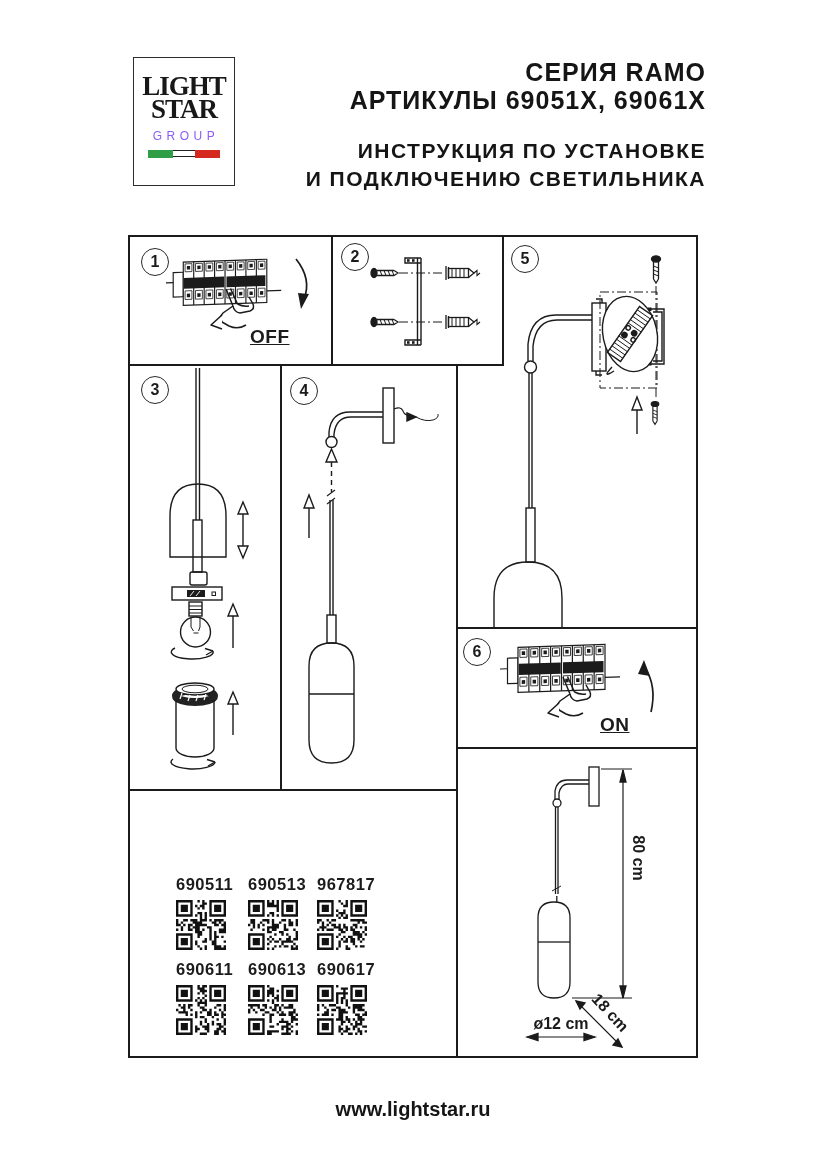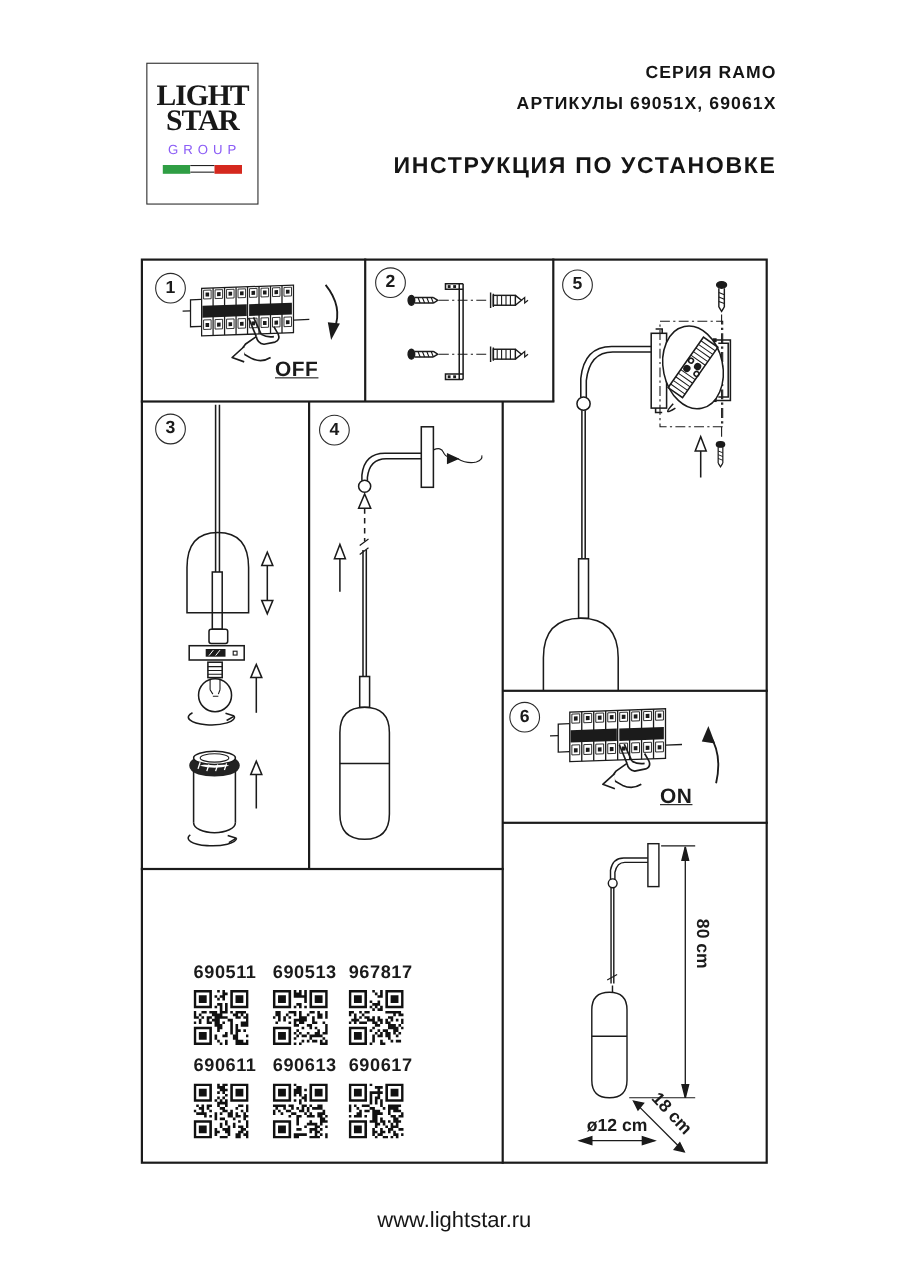--- a/index.html
+++ b/index.html
@@ -11,21 +11,21 @@
   .logo-word{font-family:"Liberation Serif",serif;font-weight:bold;font-size:27px;
              line-height:23px;letter-spacing:-1px;color:#181818;}
   .logo-word.first{margin-top:17px;}
   .logo-group{margin-top:8px;font-size:12px;letter-spacing:4.5px;color:#8b5cf6;
               padding-left:4px;}
   .logo-flag{margin:7px auto 0;width:72px;height:8px;display:flex;}
   .flag-green{width:25px;height:8px;}
   .flag-white{width:22px;height:5px;border-top:1.3px solid #222;border-bottom:1.3px solid #222;background:#fff;}
   .flag-red{width:25px;height:8px;}
   .hdr-line{position:absolute;right:136px;white-space:nowrap;font-weight:bold;
-            font-size:16px;letter-spacing:1px;color:#151515;}
+            font-size:25px;letter-spacing:1px;color:#151515;}
   .hdr-title{font-size:21px;letter-spacing:1.5px;}
   
   .outer{position:absolute;left:128px;top:235px;width:570px;height:823px;
          border:2px solid #1b1b1b;box-sizing:border-box;}
   .vl,.hl{position:absolute;background:#1b1b1b;}
   
   .step-circle{position:absolute;width:28px;height:28px;border:1.7px solid #2a2a2a;
                border-radius:50%;box-sizing:border-box;display:flex;align-items:center;
                justify-content:center;font-size:16px;font-weight:bold;background:#fff;}
   .fig{position:absolute;}
@@ -33,41 +33,42 @@
   
   .notes{position:absolute;left:176px;top:799px;width:272px;font-size:15px;line-height:19.2px;color:#111;}
   .qr-label{position:absolute;font-size:16.5px;font-weight:bold;letter-spacing:0.5px;}
   .qr{position:absolute;width:50px;height:50px;}
   
   .dim-label{position:absolute;font-weight:bold;font-size:16px;white-space:nowrap;text-align:center;}
   .dim-h{left:606px;top:848px;width:62px;height:20px;transform:rotate(90deg);}
   .dim-d{left:582px;top:1004px;width:56px;height:18px;transform:rotate(47deg);}
   .dim-dia{left:528px;top:1015px;width:66px;}
   .footer{position:absolute;left:0;top:1098px;width:826px;text-align:center;
-          font-weight:normal;font-size:20px;color:#151515;}
+          font-weight:bold;font-size:20px;color:#151515;}
   svg{display:block;}
 </style>
 </head>
 <body>
 
 <div class="page">
 
   <div class="logo-box">
     <div class="logo-word first">LIGHT</div>
     <div class="logo-word">STAR</div>
     <div class="logo-group">GROUP</div>
     <div class="logo-flag">
       <span class="flag-green" style="background: rgb(47, 158, 68);"></span>
       <span class="flag-white"></span>
       <span class="flag-red" style="background: rgb(213, 40, 30);"></span>
     </div>
   </div>
   <div class="hdr-line" style="top:58px;">СЕРИЯ RAMO</div>
   <div class="hdr-line" style="top:86px;">АРТИКУЛЫ 69051X, 69061X</div>
   <div class="hdr-line hdr-title" style="top:139px;">ИНСТРУКЦИЯ ПО УСТАНОВКЕ</div>
+  <div class="hdr-line hdr-title" style="top:167px;">И ПОДКЛЮЧЕНИЮ СВЕТИЛЬНИКА</div>
 
   <svg width="0" height="0" style="position:absolute">
     <defs>
       <g id="breaker" stroke="#1b1b1b" stroke-width="1.6" fill="none">
         <g transform="skewY(-2)">
           <path d="M0,36 H10"></path>
           <rect x="10" y="22" width="14" height="34"></rect>
           <rect x="24" y="8" width="116" height="60" fill="#fff"></rect>
           <path d="M38.5,8 V68 M53,8 V68 M67.5,8 V68 M82,8 V68 M96.5,8 V68 M111,8 V68 M125.5,8 V68"></path>
           <g stroke-width="1.1">

